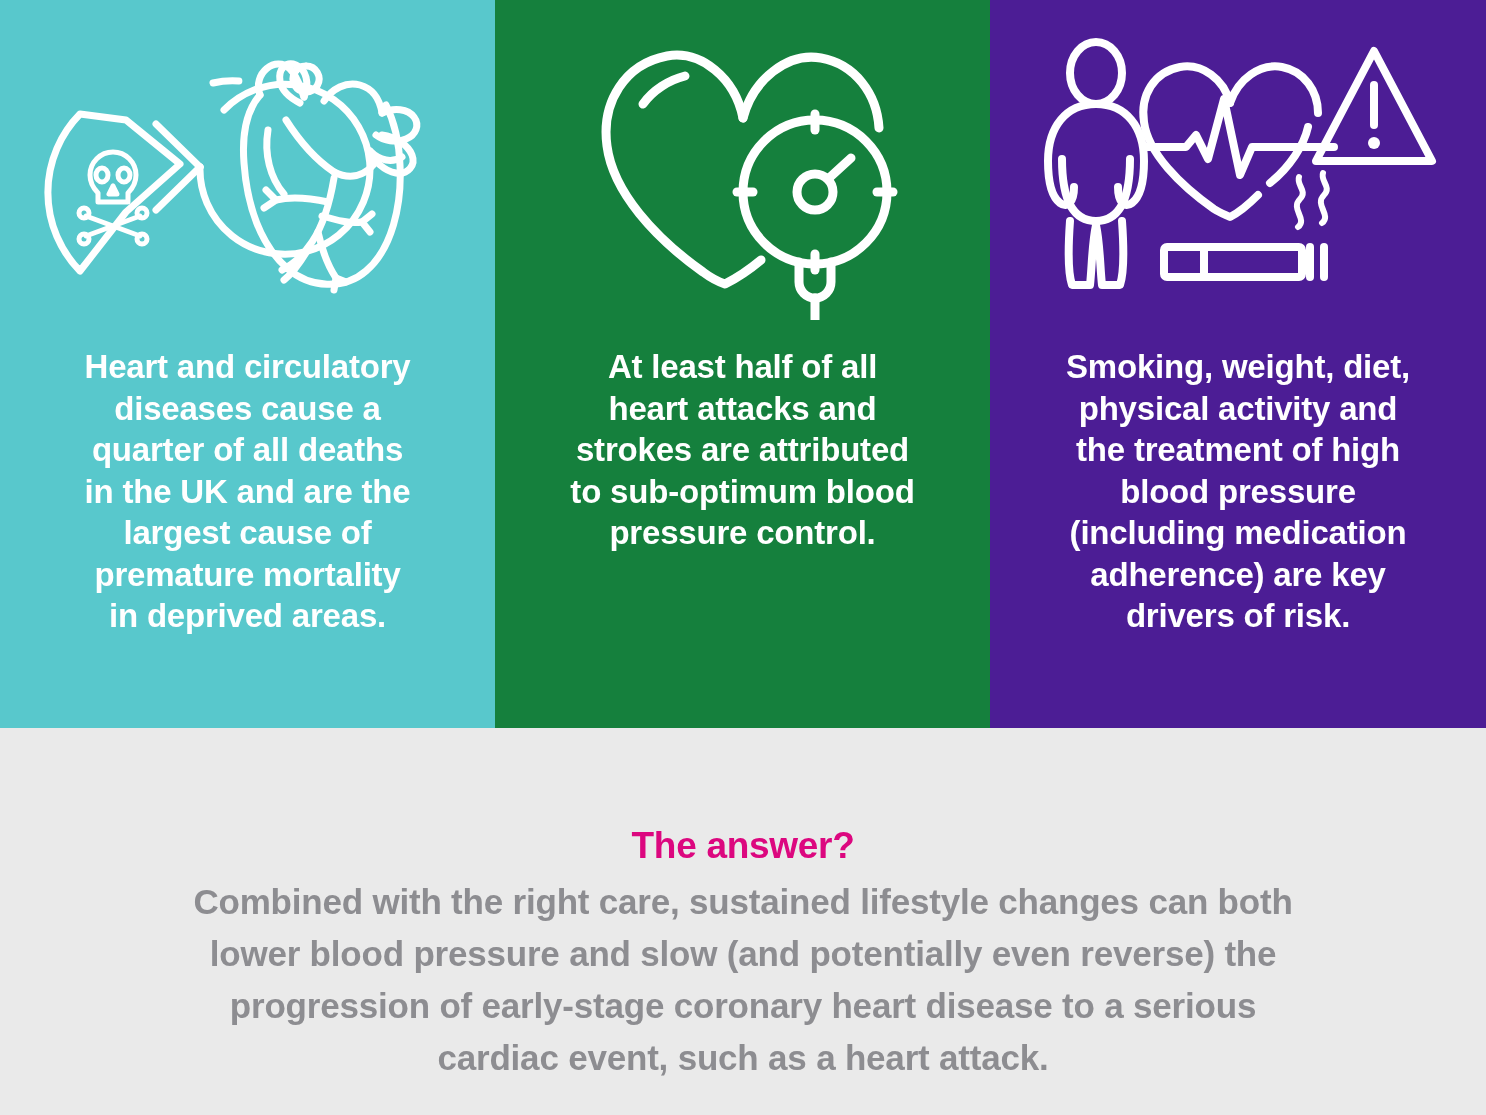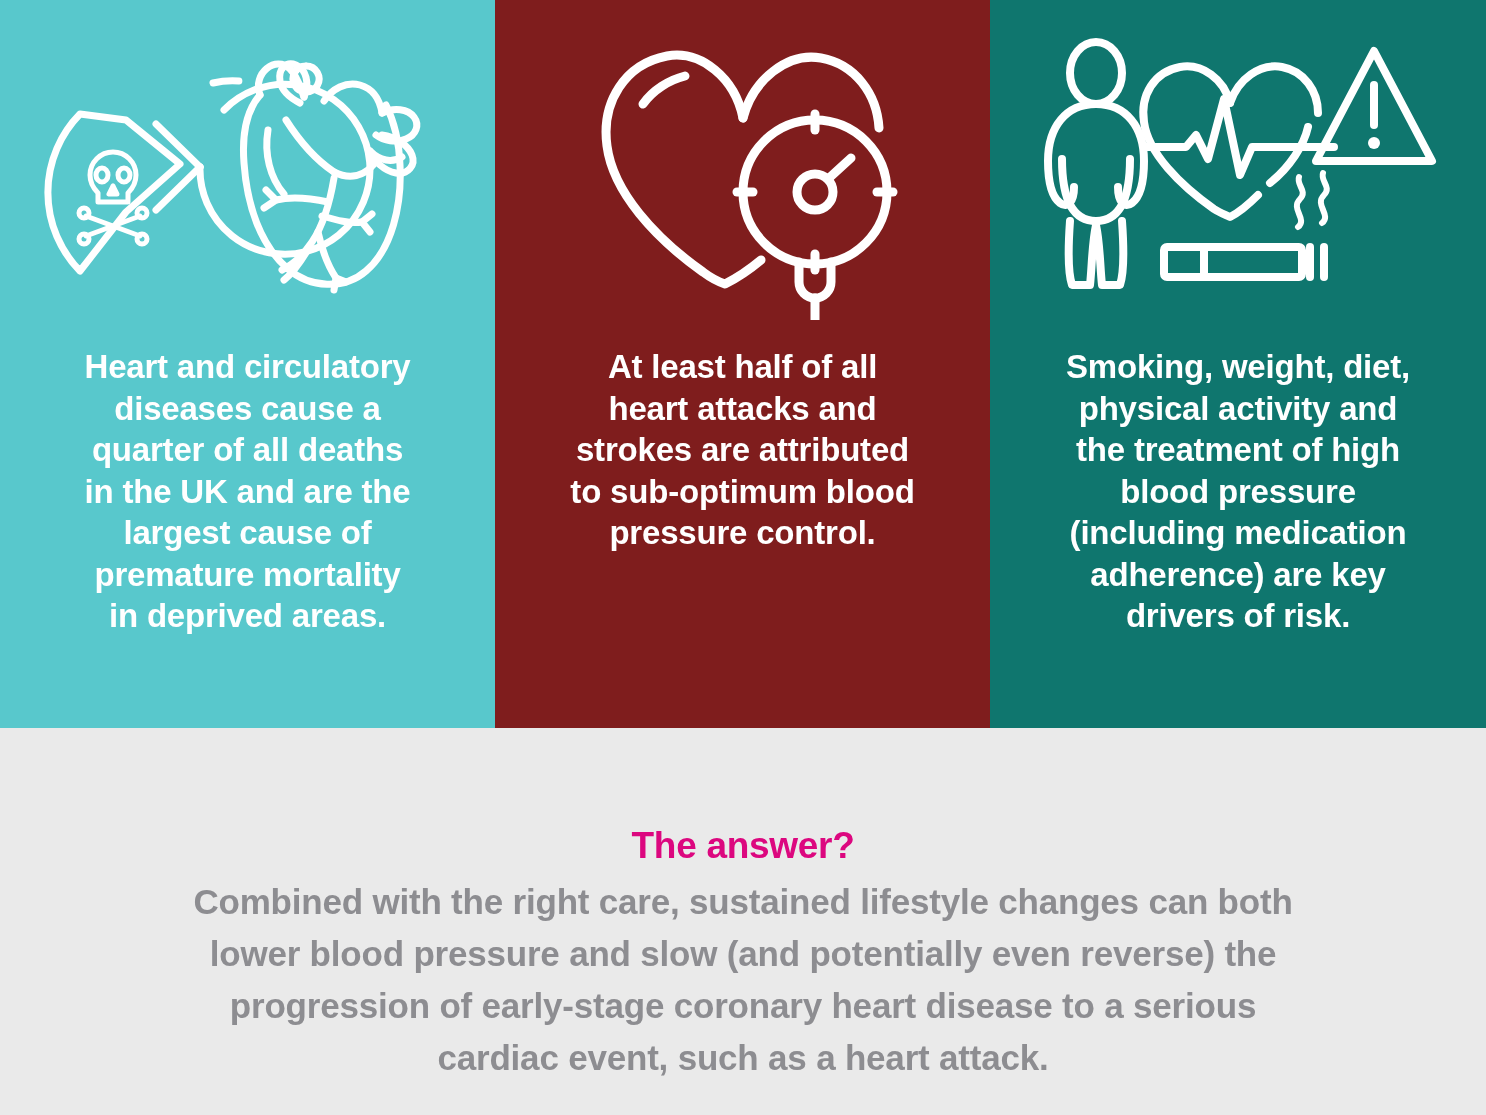--- a/index.html
+++ b/index.html
@@ -31,22 +31,22 @@
   }
   .panel {
     position: relative;
     height: 728px;
     display: flex;
     flex-direction: column;
     align-items: center;
     box-sizing: border-box;
   }
   .panel-a { width: 495px; background: #58c8cc; }
-  .panel-b { width: 495px; background: #7f1d1d; }
-  .panel-c { width: 496px; background: #0f766e; }
+  .panel-b { width: 495px; background: #15803d; }
+  .panel-c { width: 496px; background: #4c1d95; }
 
   .icon-area {
     width: 100%;
     height: 340px;
     display: flex;
     align-items: center;
     justify-content: center;
     flex: 0 0 auto;
   }
   .icon-area svg { display: block; }

